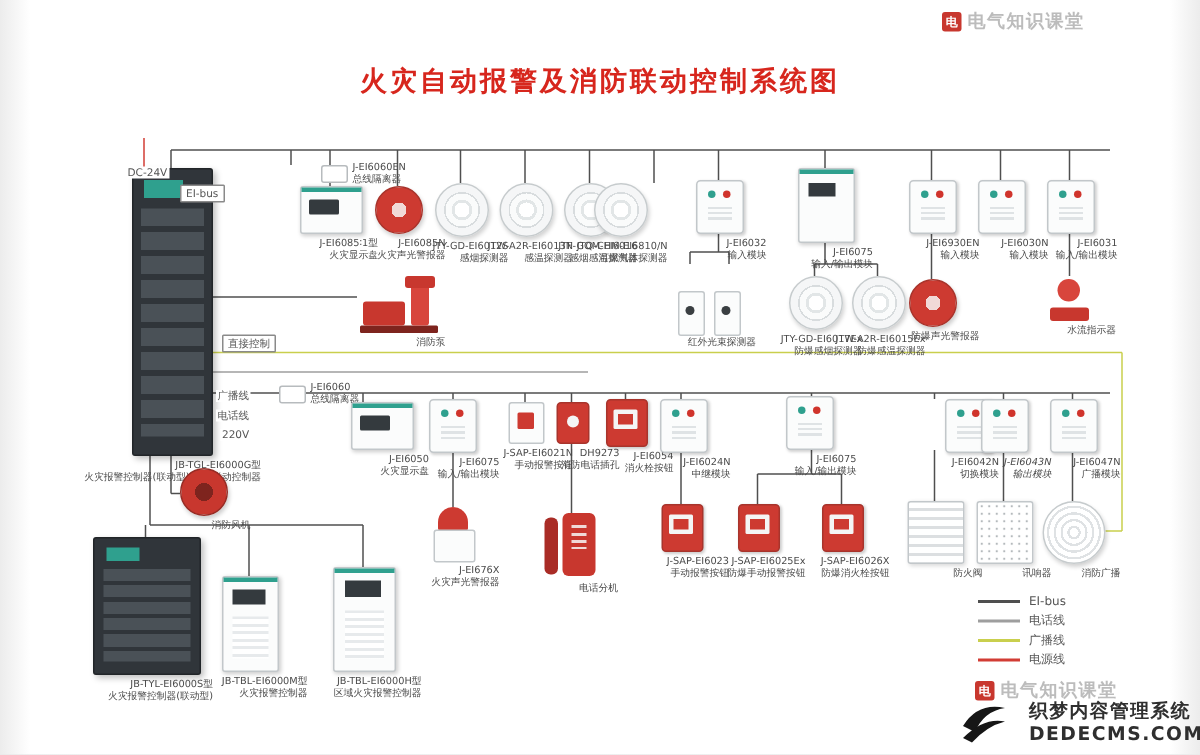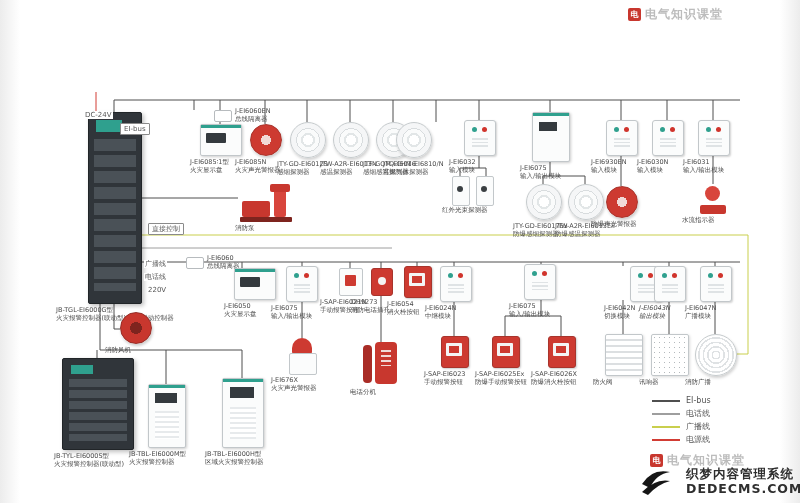--- a/index.html
+++ b/index.html
@@ -6,21 +6,21 @@
   #stage{position:relative;width:800px;height:503px;margin:0 auto;overflow:hidden;
     background:linear-gradient(90deg,#ececec 0,#ffffff 2.5%,#ffffff 97.5%,#ececec 100%);
     font-family:"DejaVu Sans","Liberation Sans",sans-serif;}
   .title{position:absolute;left:0;right:0;top:30px;text-align:center;font-size:18px;
     font-weight:bold;color:#d7261d;letter-spacing:2px;}
   #wires{position:absolute;left:0;top:0;}
   
   .dev{position:absolute;}
   .dev .shape{position:relative;}
   .dev .lbl{position:absolute;top:calc(100% + 2px);left:50%;transform:translateX(-50%);
-    width:62px;text-align:left;font-size:6.5px;line-height:1.3;color:#4a4a4a;}
+    width:62px;text-align:right;font-size:6.5px;line-height:1.3;color:#4a4a4a;}
   .dev.lp-right .lbl{top:-3px;left:calc(100% + 3px);transform:none;text-align:left;width:52px;}
   .s-cabinet .lbl{width:118px}
   .s-cabinet-sm .lbl{width:88px}
   .s-panel-v .lbl,.s-panel-v2 .lbl{width:76px}
   .shape-cabinet{width:52px;height:190px;background:#30353a;border:1px solid #212528;border-radius:2px;box-shadow:2px 2px 4px rgba(0,0,0,.25);}
   .shape-cabinet .rows{position:absolute;left:5px;top:26px;right:5px;bottom:12px;background:repeating-linear-gradient(180deg,#4a5157 0 12px,#30353a 12px 16px);}
   .shape-cabinet .disp{position:absolute;left:7px;top:7px;width:26px;height:12px;background:#2fa08e;}
   .shape-cabinet-sm{width:70px;height:90px;background:#30353a;border:1px solid #212528;border-radius:2px;box-shadow:2px 2px 4px rgba(0,0,0,.25);}
   .shape-cabinet-sm .rows{position:absolute;left:6px;top:20px;right:6px;bottom:8px;background:repeating-linear-gradient(180deg,#4a5157 0 8px,#30353a 8px 11px);}
   .shape-cabinet-sm .disp{position:absolute;left:8px;top:6px;width:22px;height:9px;background:#2fa08e;}
@@ -152,20 +152,21 @@
       <line x1="166" y1="350" x2="166" y2="384" stroke="#4f4f4f" stroke-width="1"></line>
       <line x1="242" y1="350" x2="242" y2="378" stroke="#4f4f4f" stroke-width="1"></line>
       <line x1="97" y1="350" x2="97" y2="358" stroke="#4f4f4f" stroke-width="1"></line>
       <line x1="140" y1="235" x2="748" y2="235" stroke="#c9cf4d" stroke-width="1"></line>
       <line x1="748" y1="235" x2="748" y2="354" stroke="#c9cf4d" stroke-width="1"></line>
       <line x1="748" y1="354" x2="737" y2="354" stroke="#c9cf4d" stroke-width="1"></line>
       <line x1="140" y1="248" x2="392" y2="248" stroke="#9e9e9e" stroke-width="1"></line>
       <line x1="96" y1="92" x2="96" y2="112" stroke="#d23c34" stroke-width="1"></line>
     </svg>
 
+  <h1 class="title">火灾自动报警及消防联动控制系统图</h1>
 
   <div id="wm-top">
     <span class="wm-ico">电</span>
     <span class="wm-txt">电气知识课堂</span>
   </div>
 
   <div id="devices">
       <div class="dev s-cabinet" style="left: 88px; top: 112px;">
         <div class="shape shape-cabinet">
           <i class="rows"></i>
@@ -264,21 +265,21 @@
         <div class="shape shape-pump">
           <i class="p-base"></i>
           <i class="p-motor"></i>
           <i class="p-pipe"></i>
           <i class="p-head"></i>
         </div>
         <div class="lbl">
           <div>消防泵</div>
         </div>
       </div>
-      <div class="dev s-beampair" style="left: 452px; top: 176px;">
+      <div class="dev s-beampair" style="left: 452px; top: 194px;">
         <div class="shape shape-beampair">
           <i class="bx"></i>
           <i class="bx r"></i>
         </div>
         <div class="lbl">
           <div>红外光束探测器</div>
         </div>
       </div>
       <div class="dev s-detector" style="left: 526px; top: 184px;">
         <div class="shape shape-detector"></div>

